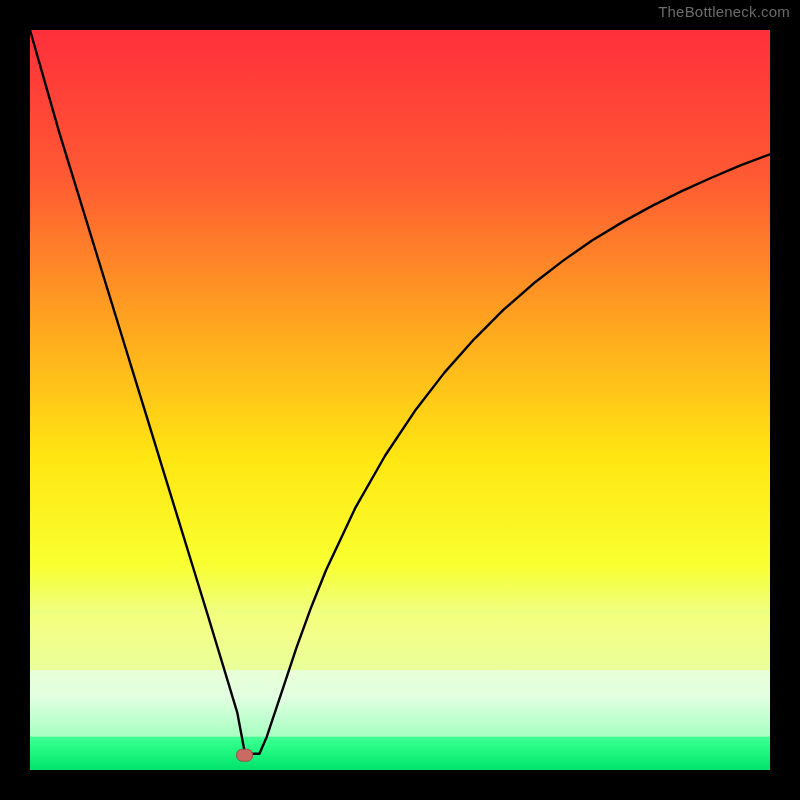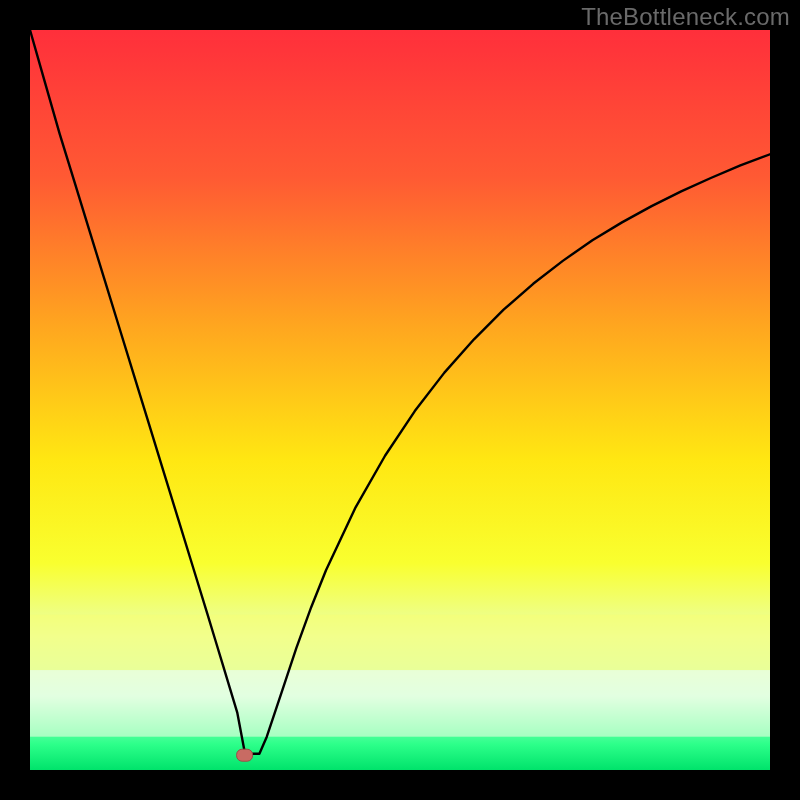--- a/index.html
+++ b/index.html
@@ -16,21 +16,21 @@
     top: 0;
     width: 800px;
     height: 800px;
     background: #000;
   }
   .watermark {
     position: absolute;
     top: 3px;
     right: 10px;
     font-family: Arial, Helvetica, sans-serif;
-    font-size: 24px;
+    font-size: 15px;
     color: #6a6a6a;
     letter-spacing: 0.2px;
     font-weight: 400;
   }
   .plot {
     position: absolute;
     left: 30px;
     top: 30px;
     width: 740px;
     height: 740px;

